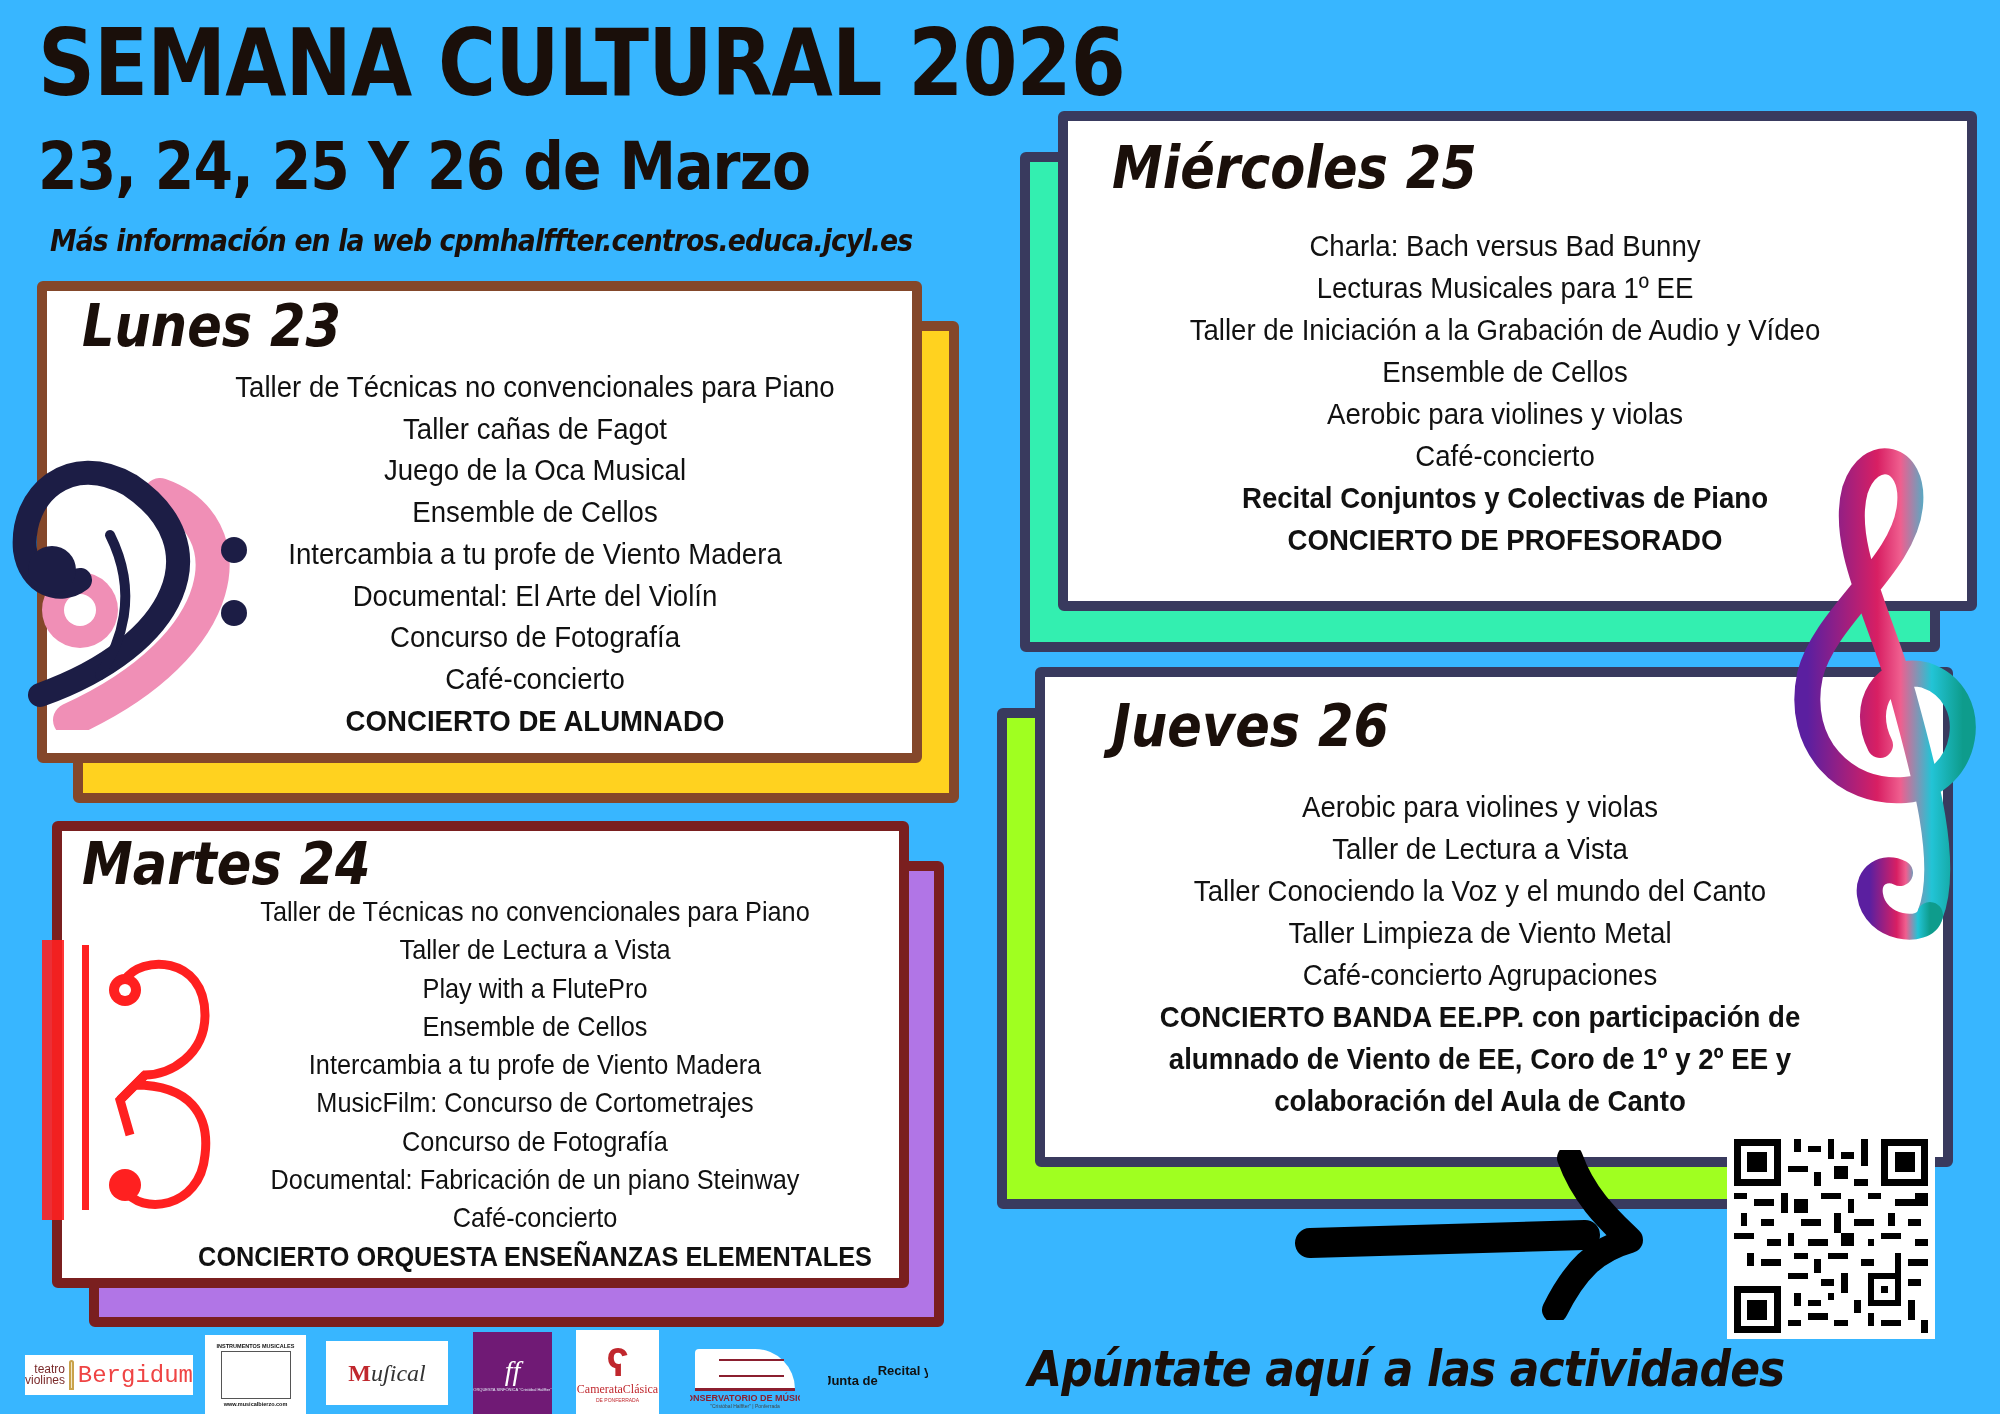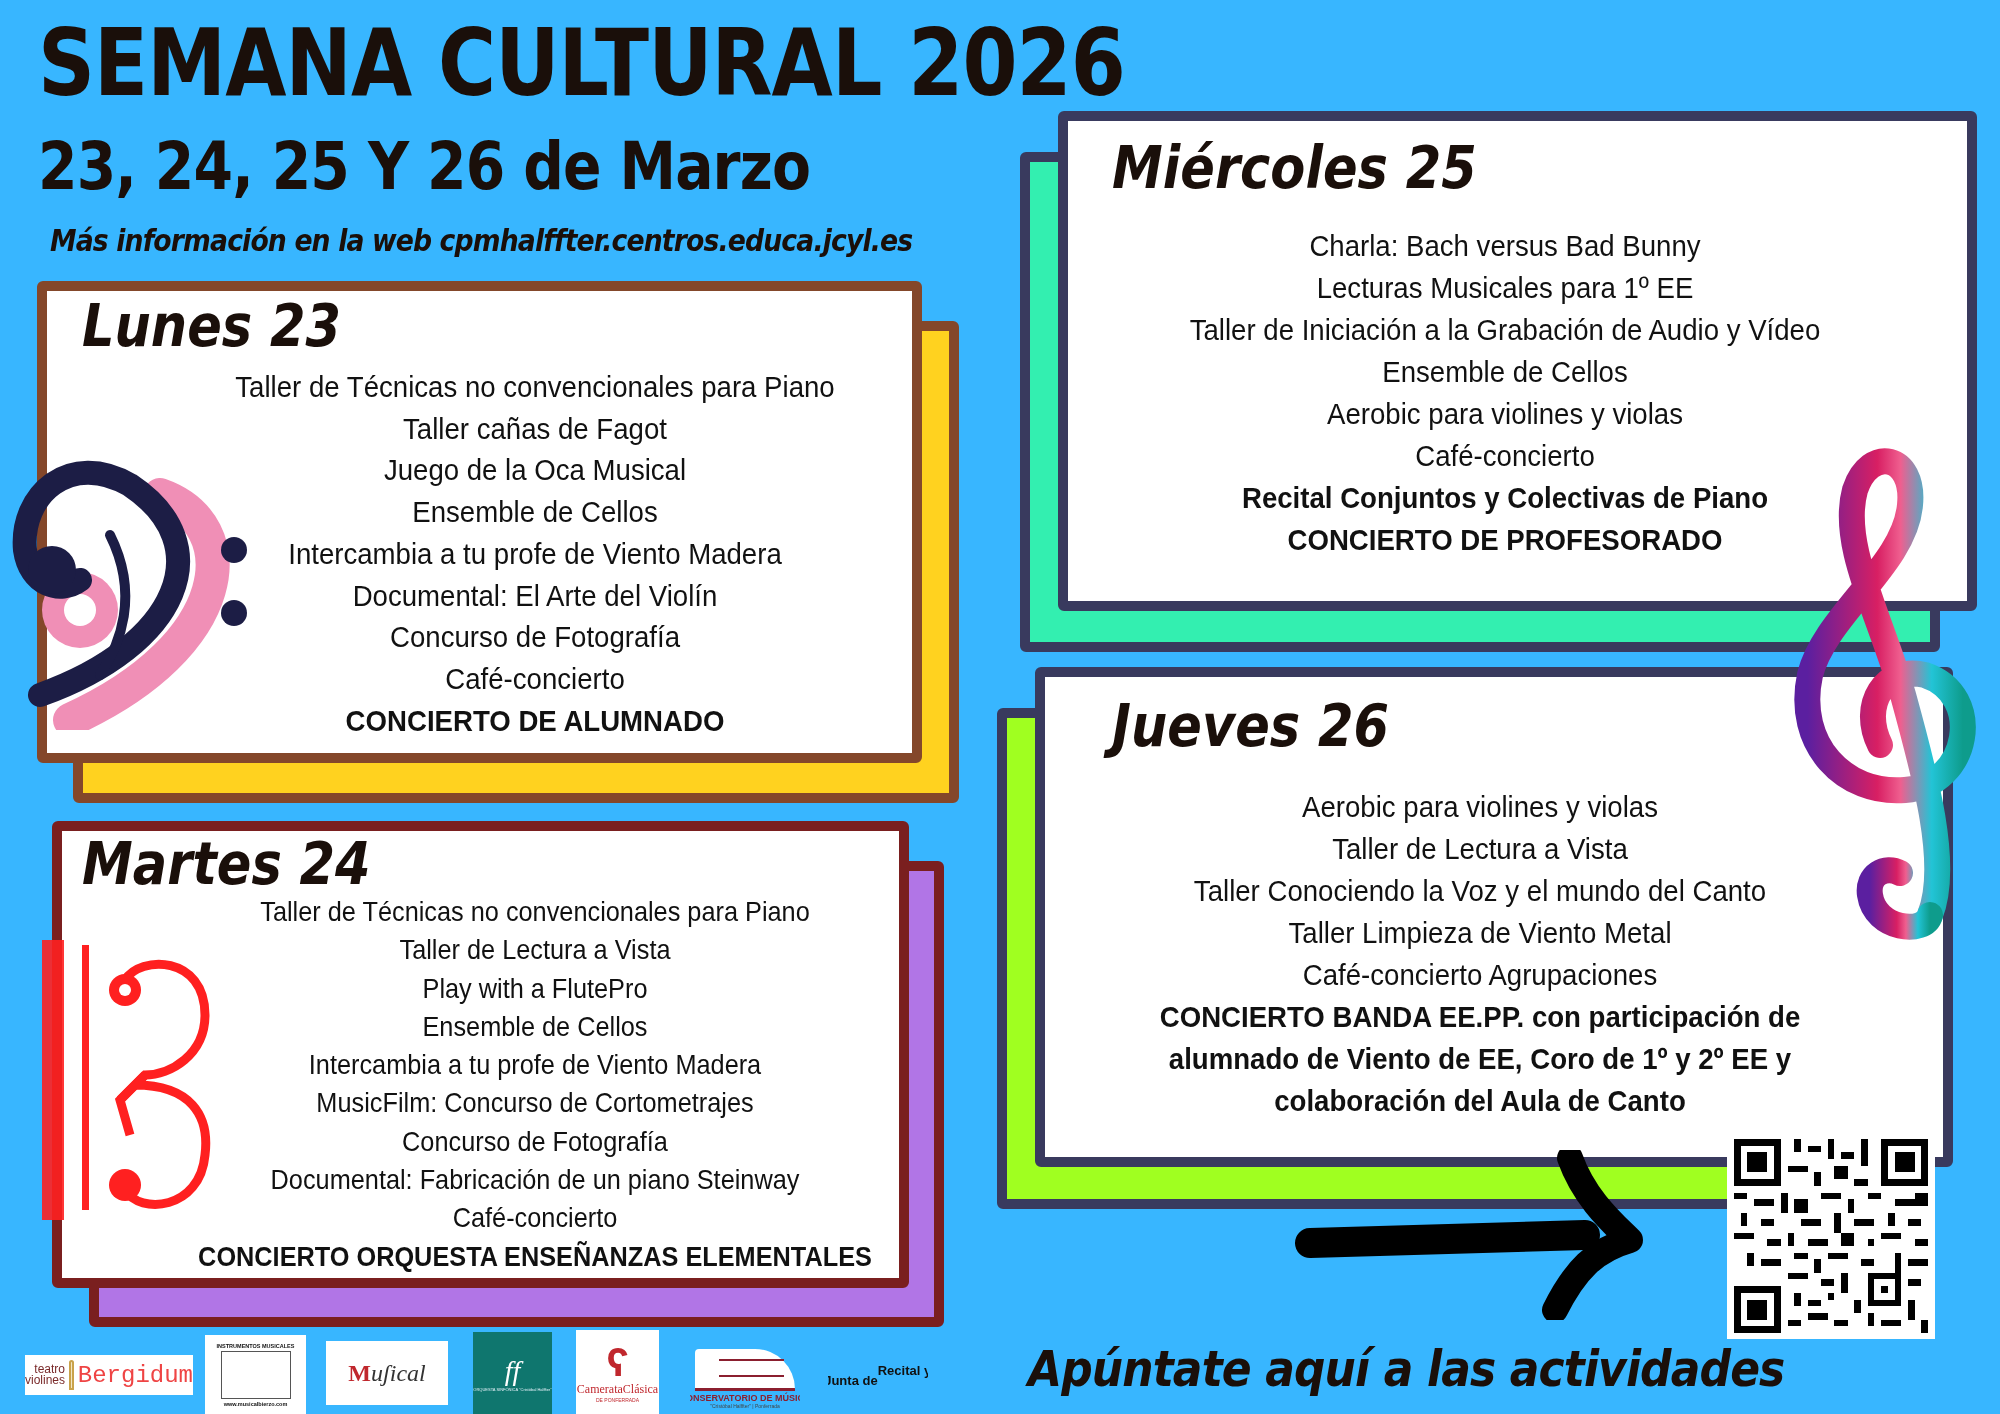--- a/index.html
+++ b/index.html
@@ -82,21 +82,21 @@
   #logo-bergidum { left: 25px; top: 1355px; width: 168px; height: 40px; }
   #logo-bergidum .small { font-size: 12px; color: #7a2a2a; line-height: 11px; text-align: right; margin-right: 4px; }
   #logo-bergidum .big { font-family: Liberation Mono, monospace; font-size: 24px; color: #ef4444; text-align: right; }
   #logo-bergidum .crest { width: 20px; height: 30px; border: 2px solid #c9a24a; border-radius: 10px 10px 2px 2px; margin-right: 4px; background: #f3e6c4; }
   #logo-instrumentos { left: 205px; top: 1335px; width: 101px; height: 80px; flex-direction: column; }
   #logo-instrumentos span { font-size: 5.5px; color: #111; font-weight: bold; }
   #logo-instrumentos .art { width: 70px; height: 48px; border: 1px solid #555; margin: 2px 0; position: relative; }
   #logo-musical { left: 326px; top: 1341px; width: 122px; height: 64px; }
   #logo-musical span { font-family: "Liberation Serif", serif; font-size: 24px; font-style: italic; color: #333; }
   #logo-musical span b { color: #c0272d; font-style: normal; }
-  #logo-ff { left: 473px; top: 1332px; width: 79px; height: 82px; background: #0f766e; flex-direction: column; }
+  #logo-ff { left: 473px; top: 1332px; width: 79px; height: 82px; background: #701a75; flex-direction: column; }
   #logo-ff .ff { font-family: "Liberation Serif", serif; font-style: italic; color: #fff; font-size: 28px; }
   #logo-ff .t { font-size: 4px; color: #e6f2fa; }
   #logo-camerata { left: 576px; top: 1330px; width: 83px; height: 84px; flex-direction: column; }
   #logo-camerata .mark { color: #c0272d; font-size: 40px; font-weight: bold; line-height: 40px; }
   #logo-camerata .t { font-family: "Liberation Serif", serif; font-size: 12px; color: #c0272d; }
   #logo-camerata .t2 { font-size: 5px; color: #c0272d; }
   #logo-conservatorio { left: 690px; top: 1333px; width: 110px; height: 76px; background: transparent; flex-direction: column; justify-content: flex-end; }
   #logo-conservatorio .building { width: 100px; height: 42px; background: #fff; border-radius: 4px 40px 0 0; position: relative; border-bottom: 3px solid #8b1f2f; }
   #logo-conservatorio .building::before { content: ""; position: absolute; left: 24px; top: 10px; width: 65px; height: 14px; border-top: 2px solid #8b1f2f; border-bottom: 2px solid #8b1f2f; }
   #logo-conservatorio .t { font-size: 9px; font-weight: bold; color: #8b1f2f; white-space: nowrap; margin-top: 2px; }

